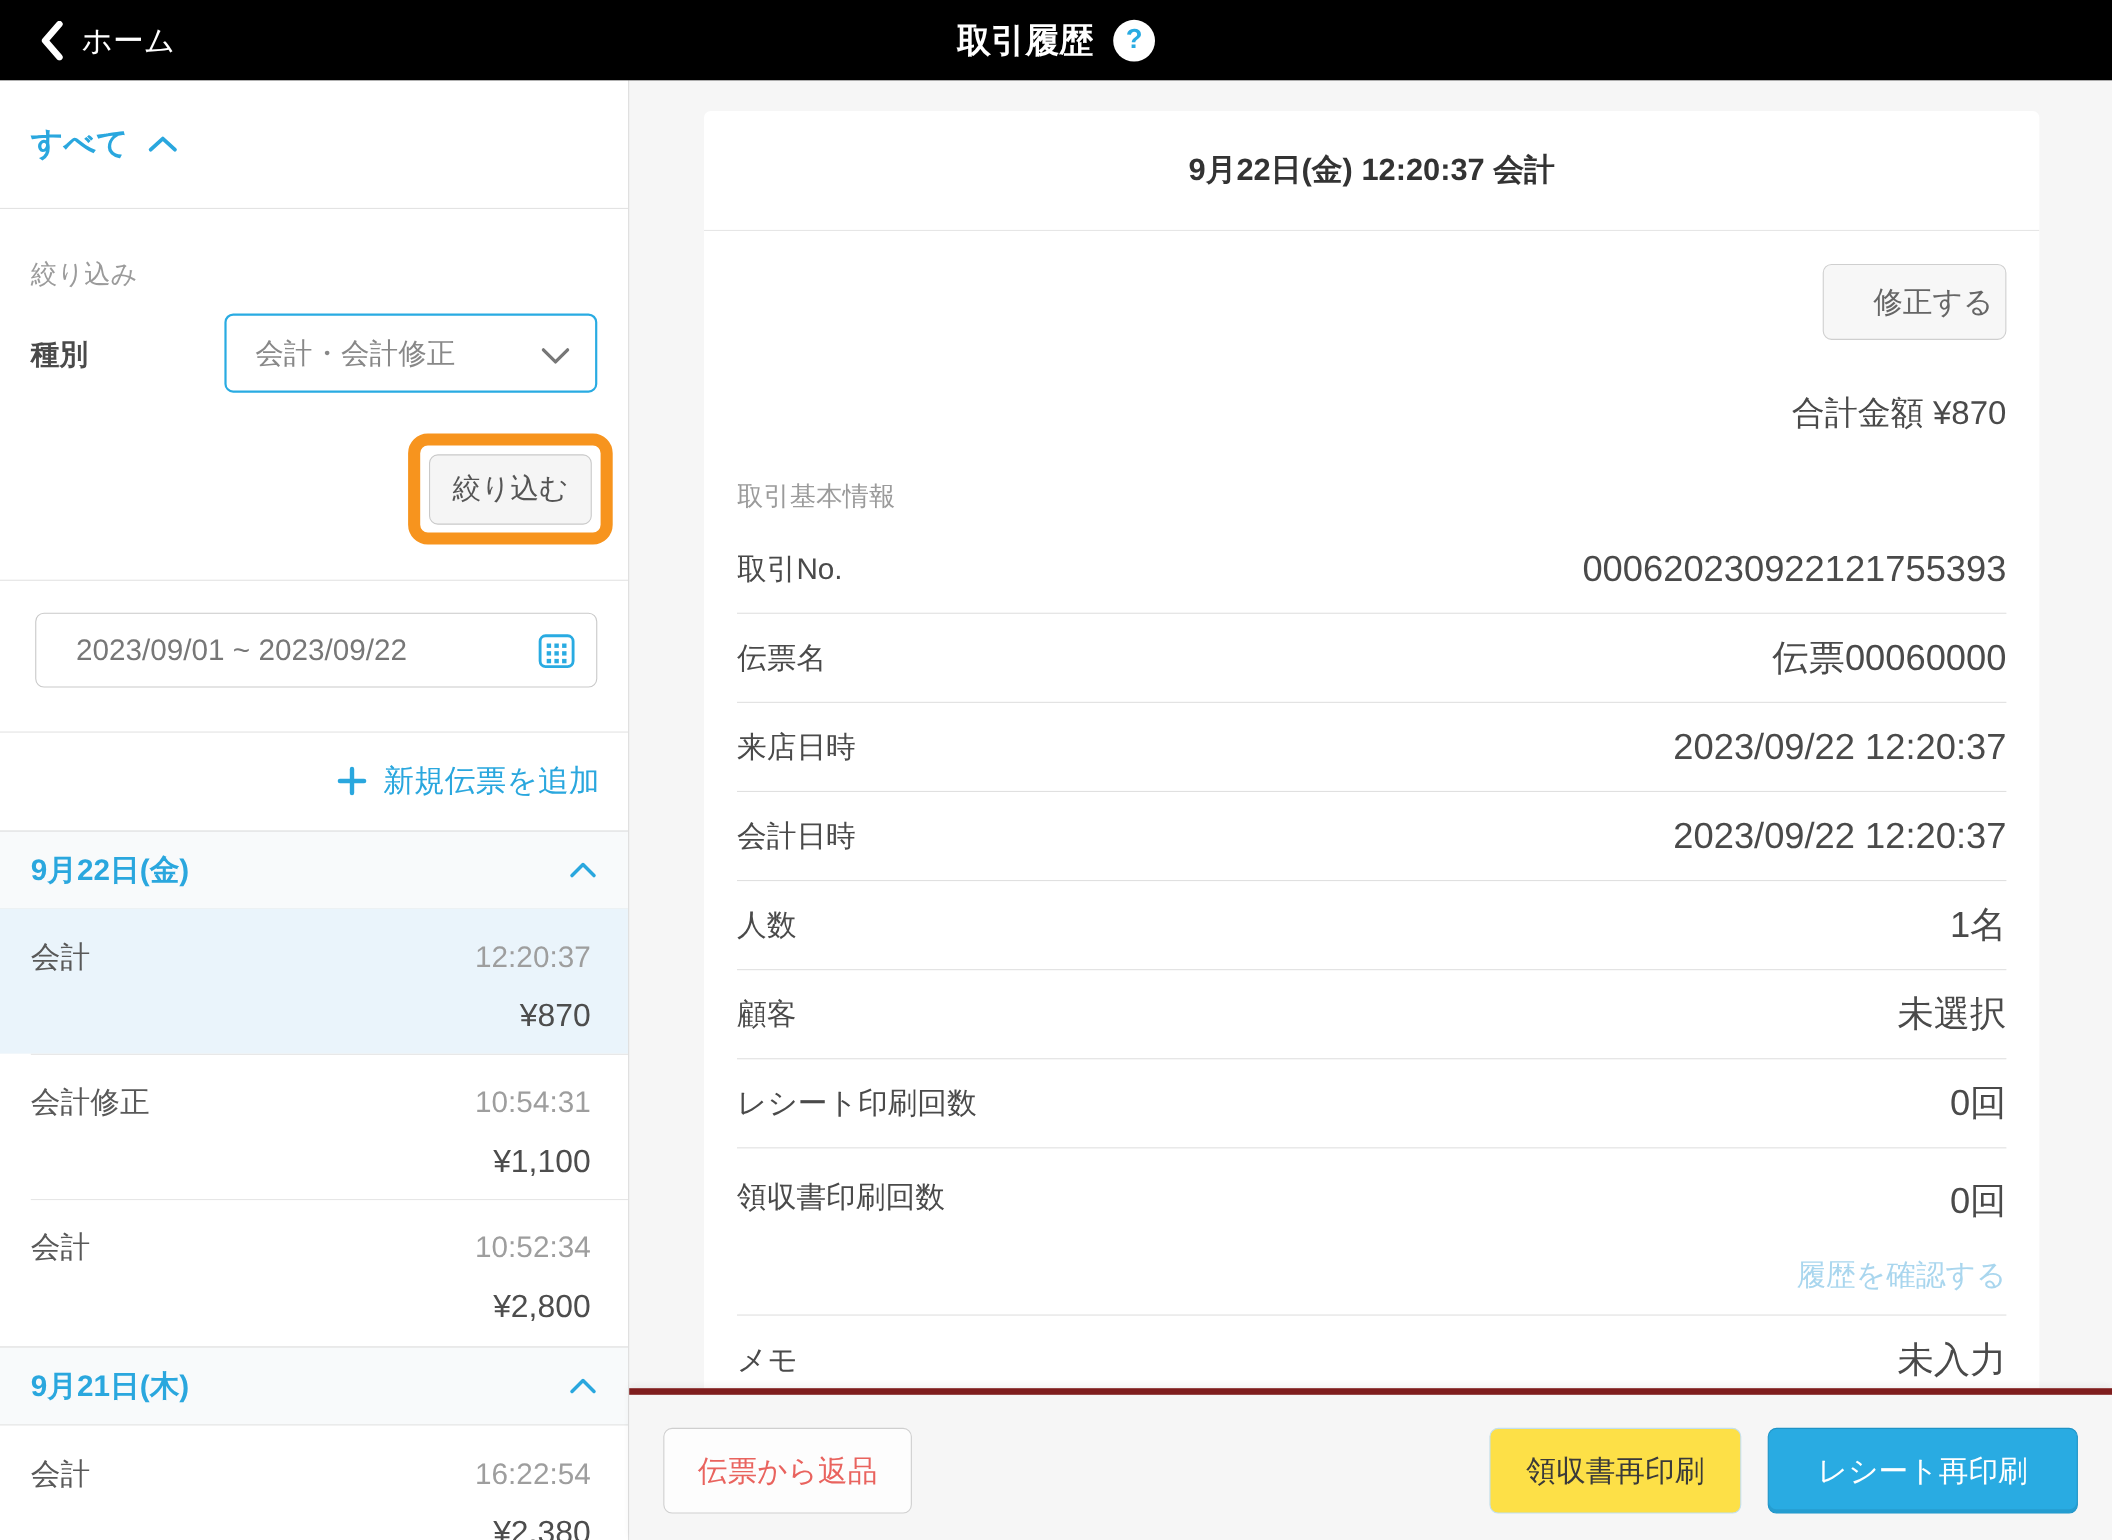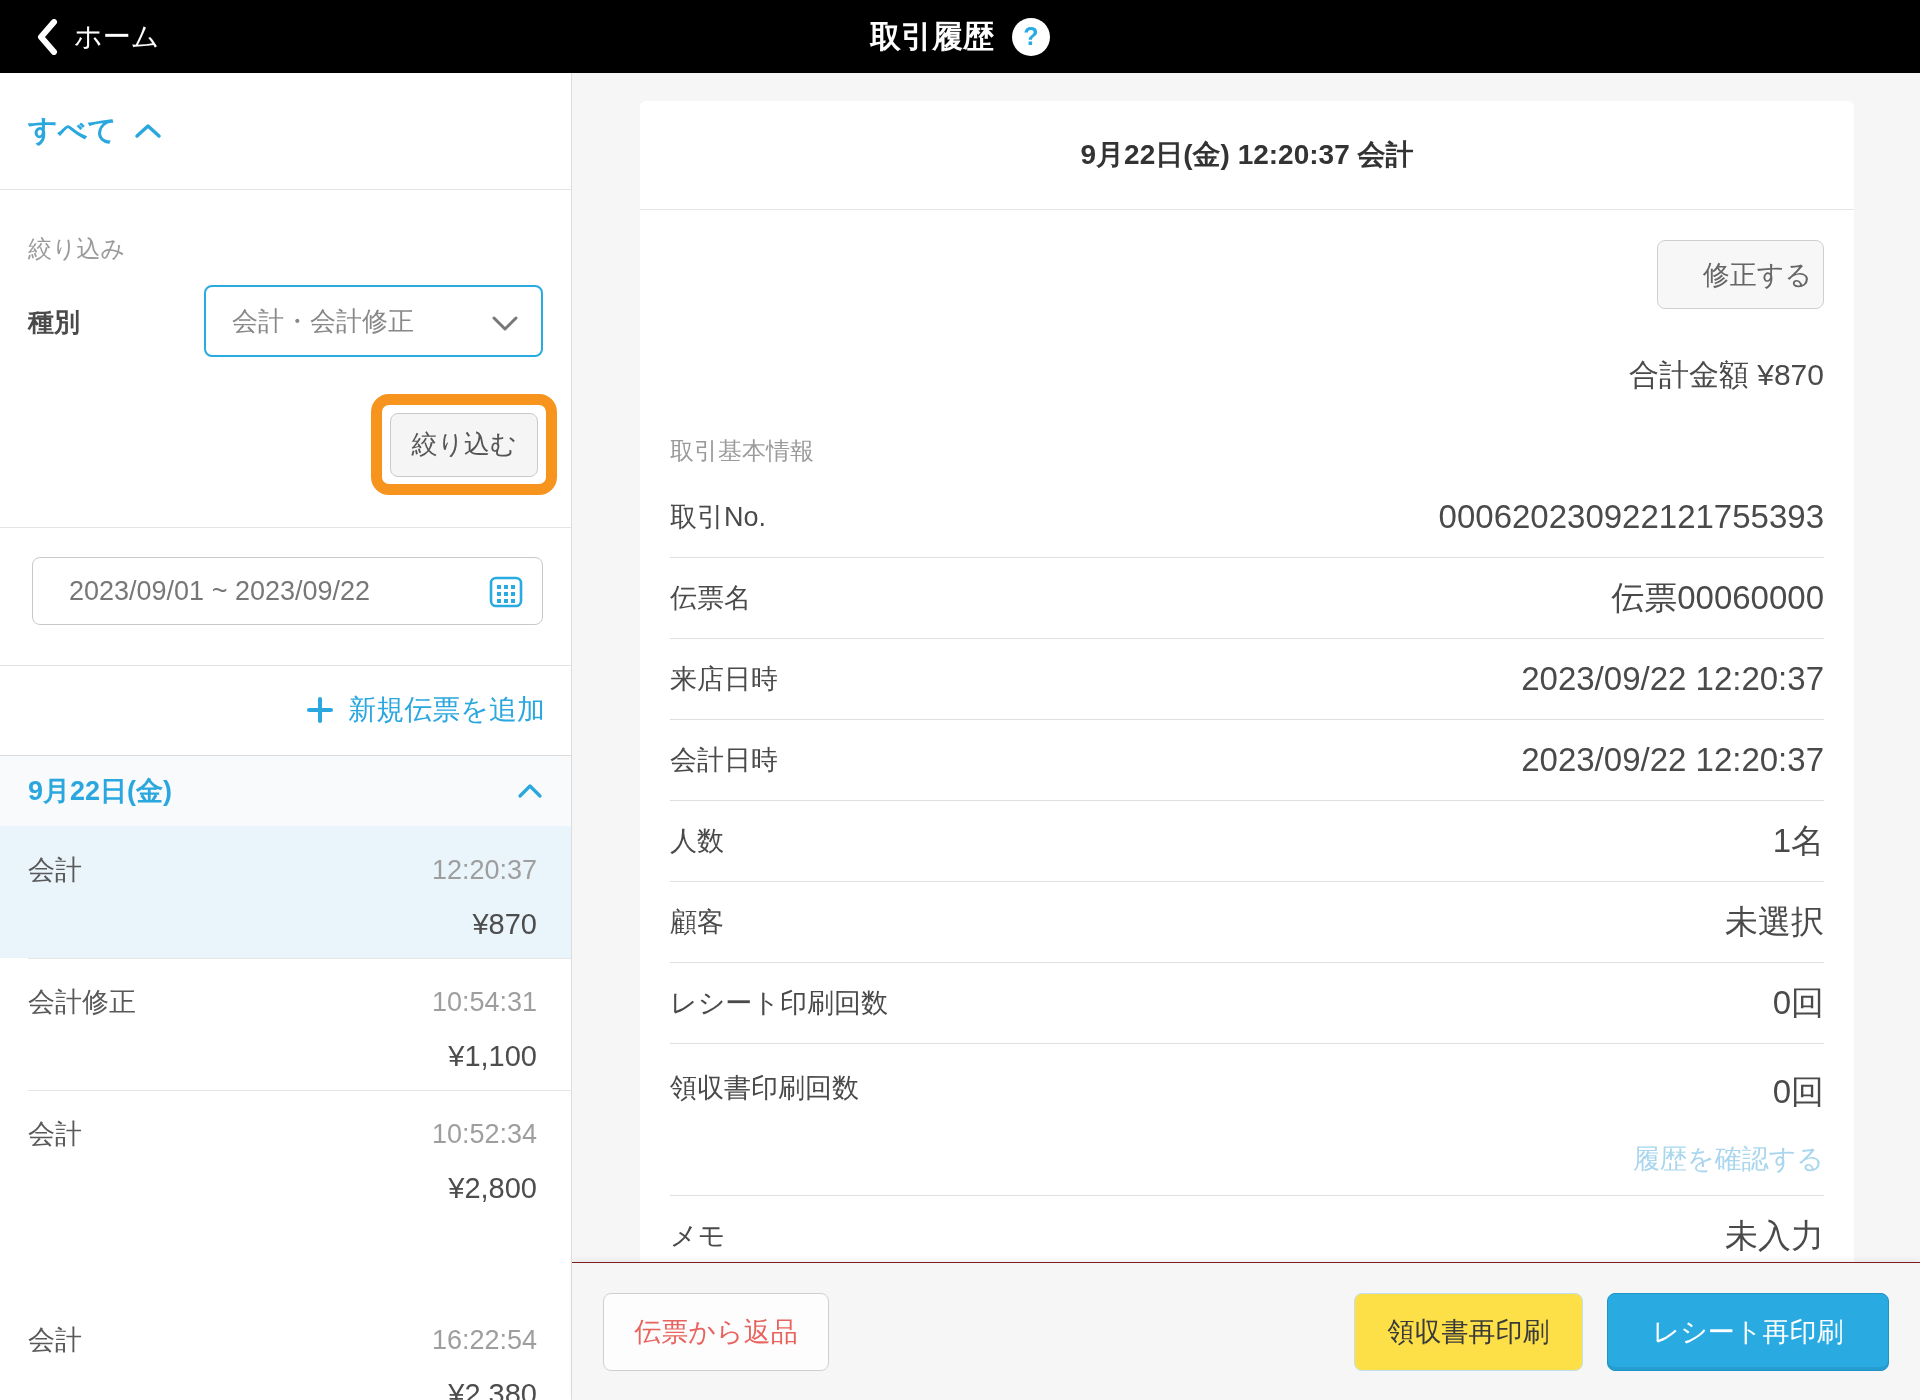--- a/index.html
+++ b/index.html
@@ -123,21 +123,21 @@
   .d-row .lbl { font-size:27px; color:#4A4A4A; }
   .d-row .val { font-size:33px; color:#4A4A4A; }
   .d-row.tall { height:152px; display:block; border-bottom:1px solid #E0E0E0; }
   .d-row.tall .pair { display:flex; justify-content:space-between; padding-top:26px; }
   .d-row.tall .history-link { text-align:right; margin-top:26px; font-size:27px; color:#A9D6EE; cursor:pointer; }
   .d-row.last { border-bottom:none; height:80px; }
 
   
   .footer-bar {
     position:absolute; left:572px; top:1262px; width:1348px; height:138px;
-    background:#F6F6F6; border-top:1px solid #7f1d1d;
+    background:#F6F6F6; border-top:6px solid #7f1d1d;
     box-shadow:0 -3px 6px rgba(0,0,0,0.05); z-index:20;
   }
   .footer-bar button { position:absolute; top:30px; height:78px; border-radius:8px; font-size:27px; cursor:pointer; font-family:inherit; }
   .return-btn {
     left:31px; width:226px; background:#FDFDFD; border:1px solid #CFCFCF; color:#E9635E;
   }
   .receipt-btn {
     left:782px; width:229px; background:#fde047; border:1px solid #C2DFF0; color:#3A3A3A;
   }
   .slip-btn {
@@ -257,20 +257,28 @@
 
     <div class="t-item ti-3">
       <span class="inset-divider"></span>
       <div class="line1">
         <span class="type">会計</span>
         <span class="time">10:52:34</span>
       </div>
       <div class="amount">¥2,800</div>
     </div>
 
+    <div class="group-header gh-b">
+      <span>9月21日(木)</span>
+      <span>
+        <svg width="26" height="16" viewBox="0 0 26 16">
+            <polyline points="3,13 13,3 23,13" fill="none" stroke="#2AA7DE" stroke-width="3.2" stroke-linecap="round" stroke-linejoin="round"></polyline>
+          </svg>
+      </span>
+    </div>
 
     <div class="t-item ti-4">
       <div class="line1">
         <span class="type">会計</span>
         <span class="time">16:22:54</span>
       </div>
       <div class="amount">¥2,380</div>
     </div>
 
   </div>

